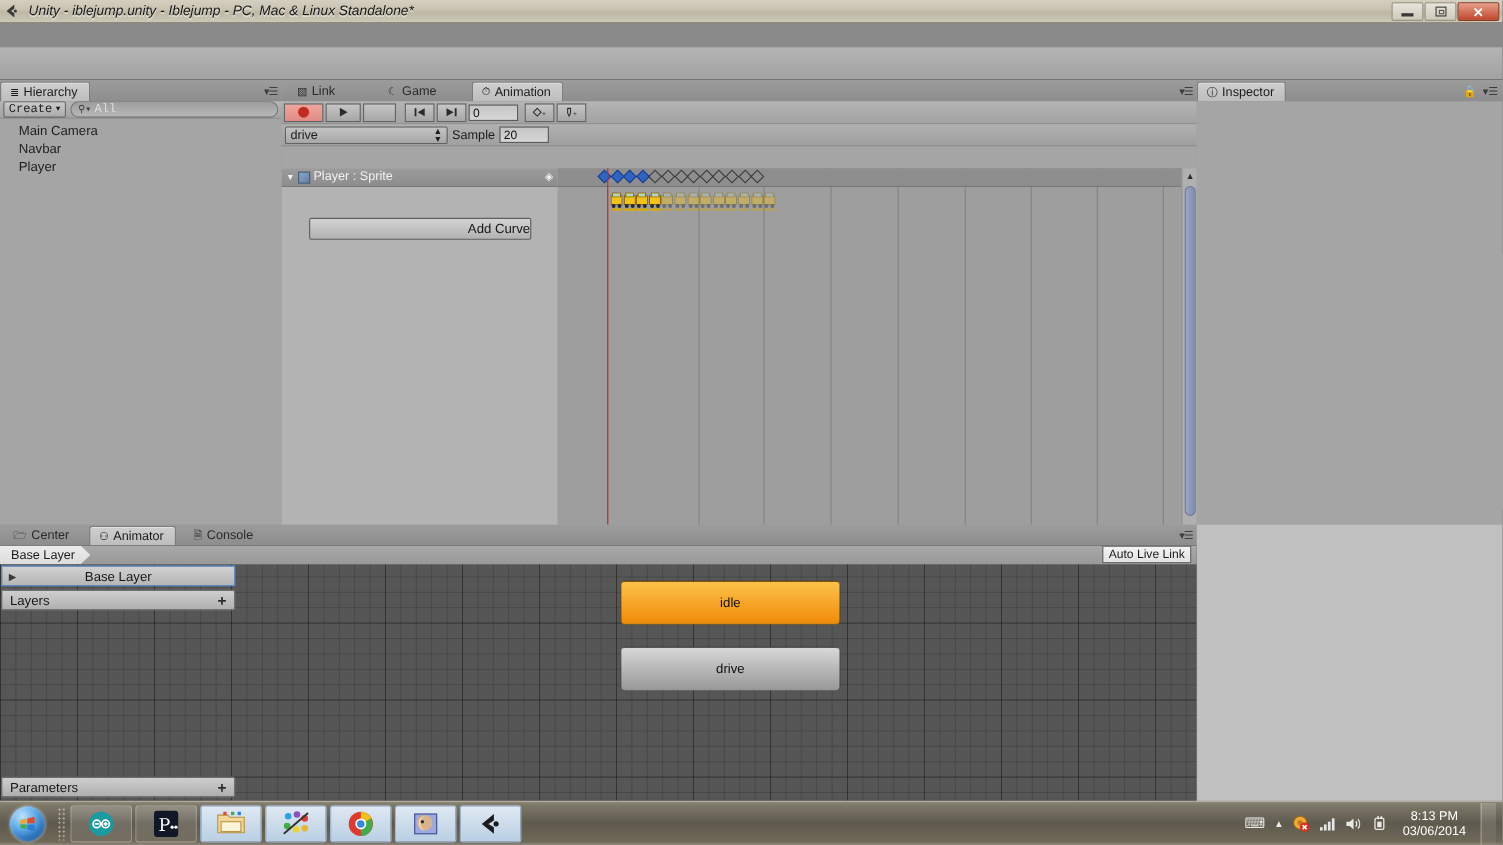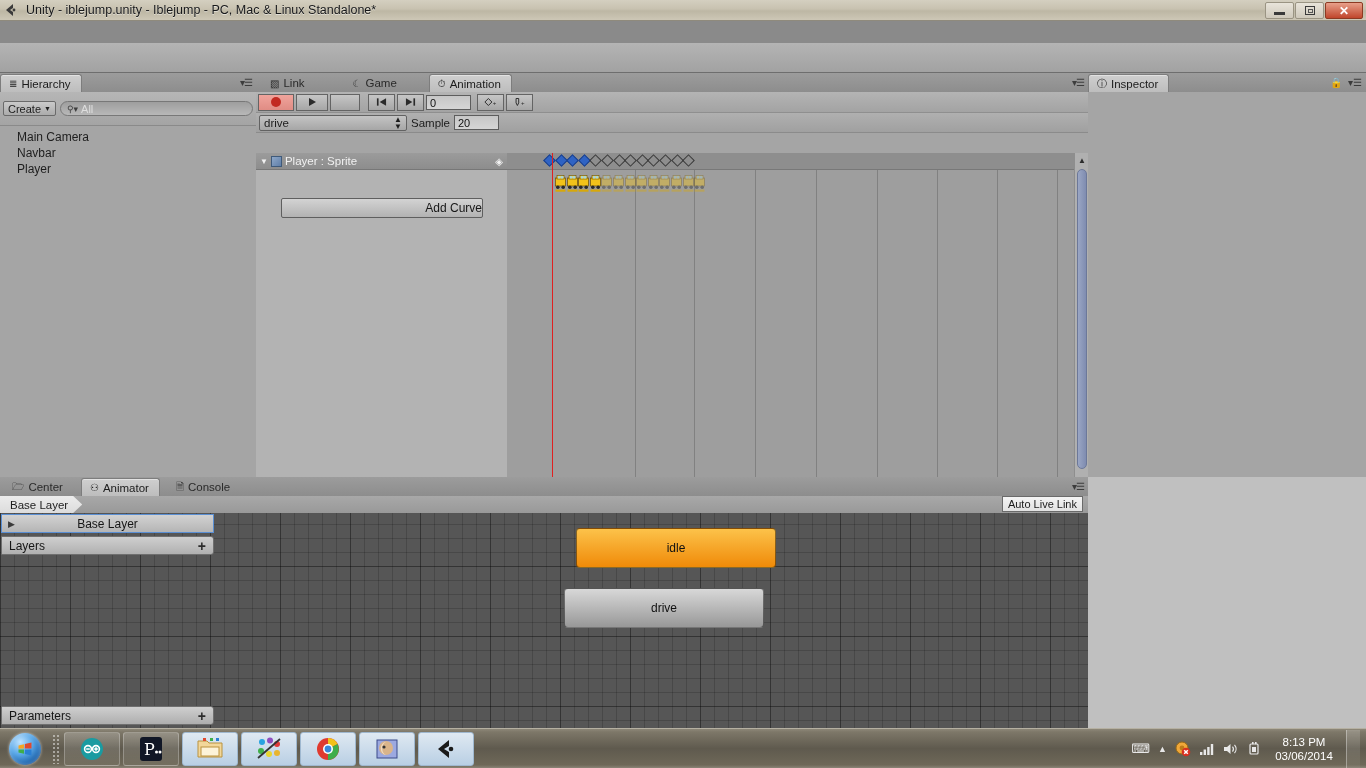--- a/index.html
+++ b/index.html
@@ -19,20 +19,21 @@
     border-bottom:1px solid #8f8a7c;
     display:flex; align-items:center;
   }
   .titlebar .uicon {
     width:18px; height:16px; margin-left:4px; position:relative; flex:none;
   }
   .titlebar .uicon svg { display:block; }
   .titlebar .ttext {
     font-size:12.5px; color:#17181a; margin-left:4px; white-space:nowrap;
     text-shadow:0 1px 0 rgba(255,255,255,.5);
+    font-style:italic;
   }
   .wbtns { position:absolute; right:3px; top:2px; display:flex; gap:1px; }
   .wbtn {
     width:29px; height:17px; border:1px solid #9a9483; border-radius:2px;
     background:linear-gradient(to bottom,#e8e4da,#cfc9bb);
     display:flex; align-items:center; justify-content:center;
   }
   .wbtn.close { width:38px; background:linear-gradient(to bottom,#e8a08a,#c0462c); border-color:#8d3a23; }
   .wbtn .g { font-size:10px; color:#2b2b2b; line-height:1; }
   .wbtn.close .g { color:#fff; font-weight:bold; font-size:12px; }
@@ -99,22 +100,22 @@
     box-shadow:inset 0 1px 0 #e2e2e2;
   }
   .tab .ti { font-size:10px; }
   .panel-body { background:#c2c2c2; }
 
   
   #hierarchy { left:0; top:73px; width:256px; height:404px; }
   #hierarchy .tabstrip { width:256px; }
   .hmenu { position:absolute; right:4px; top:4px; color:#3d3d3d; font-size:10px; letter-spacing:-1px;}
   .h-toolbar {
-    height:34px; background:linear-gradient(to bottom,#b6b6b6,#a4a4a4);
-    border-bottom:1px solid #8a8a8a; display:flex; align-items:center; padding:0 3px; gap:4px;
+    height:16px; background:linear-gradient(to bottom,#b6b6b6,#a4a4a4);
+    border-bottom:1px solid #8a8a8a; display:flex; align-items:center; padding:0 3px; gap:4px;font-family:Liberation Mono, monospace;
   }
   .create-btn {
     height:15px; border:1px solid #6a6a6a; border-radius:2px;
     background:linear-gradient(to bottom,#cacaca,#ababab);
     font-size:11px; color:#1d1d1d; display:flex; align-items:center; padding:0 4px; gap:3px;
   }
   .searchbox {
     flex:1; height:15px; border:1px solid #787878; border-radius:8px;
     background:linear-gradient(to bottom,#9e9e9e,#b8b8b8);
     display:flex; align-items:center; padding:0 6px; gap:3px; font-size:11px; color:#dedede;
@@ -784,21 +785,21 @@
           <span>Layers</span>
           <span class="plus">+</span>
         </div>
       </div>
 
       <div class="params-bar">
         <span>Parameters</span>
         <span class="plus">+</span>
       </div>
 
-      <div class="state def" style="left:564px; top:32px; width:200px; height:40px;margin-left:12px;">
+      <div class="state def" style="left:564px; top:32px; width:200px; height:40px;">
         <span>idle</span>
       </div>
       <div class="state norm" style="left:564px; top:92px; width:200px; height:40px;">
         <span>drive</span>
       </div>
     </div>
   </div>
 
   <div class="desktop"></div>
 

